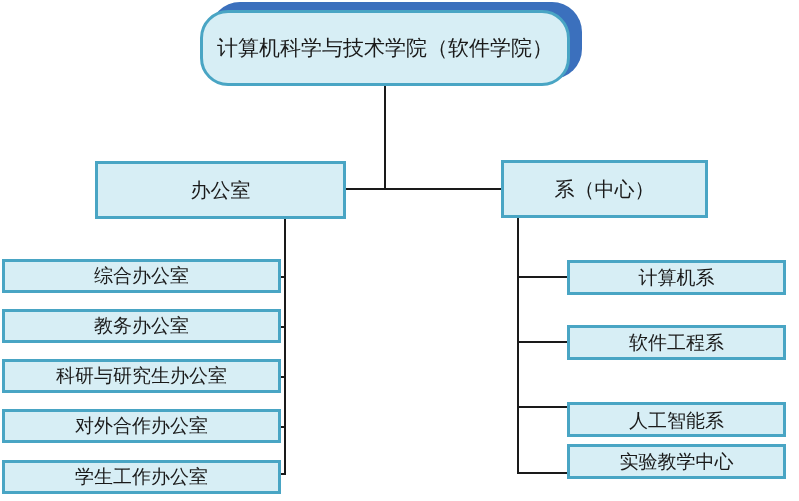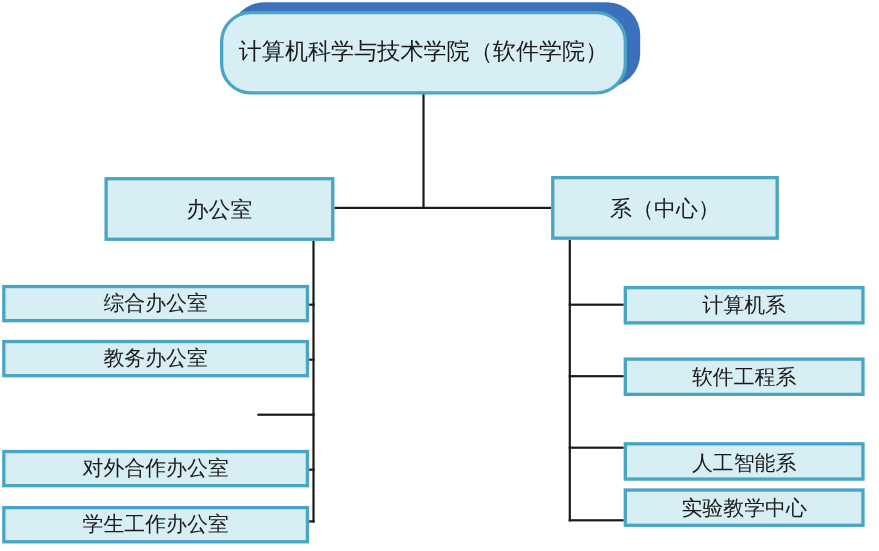--- a/index.html
+++ b/index.html
@@ -40,21 +40,21 @@
     width: 370px; height: 76px;
     border-radius: 28px;
     flex-direction: row;
     font-size: 21px;
     line-height: 1.35;
   }
 
   .box.branch {
     font-size: 20px;
   }
-  .branch.left  { left: 95px;  top: 161px; width: 209px; height: 58px; }
+  .branch.left  { left: 95px;  top: 161px; width: 251px; height: 58px; }
   .branch.right { left: 501px; top: 160px; width: 207px; height: 58px; }
 
   .box.item { font-size: 19px; border-width: 3px; }
   .item.l { left: 2px;   width: 279px; height: 34px; }
   .item.r { left: 567px; width: 219px; height: 35px; }
 </style>
 </head>
 <body>
 
 <div class="canvas">
@@ -87,20 +87,23 @@
   <div class="box branch right">
     <span>系（中心）</span>
   </div>
 
   <div class="box item l" style="top:259px;">
     <span>综合办公室</span>
   </div>
   <div class="box item l" style="top:309px;justify-content:center;">
     <span>教务办公室</span>
   </div>
+  <div class="box item l" style="top:359px;">
+    <span>科研与研究生办公室</span>
+  </div>
   <div class="box item l" style="top:409px;">
     <span>对外合作办公室</span>
   </div>
   <div class="box item l" style="top:460px;">
     <span>学生工作办公室</span>
   </div>
 
   <div class="box item r" style="top:260px;">
     <span>计算机系</span>
   </div>

